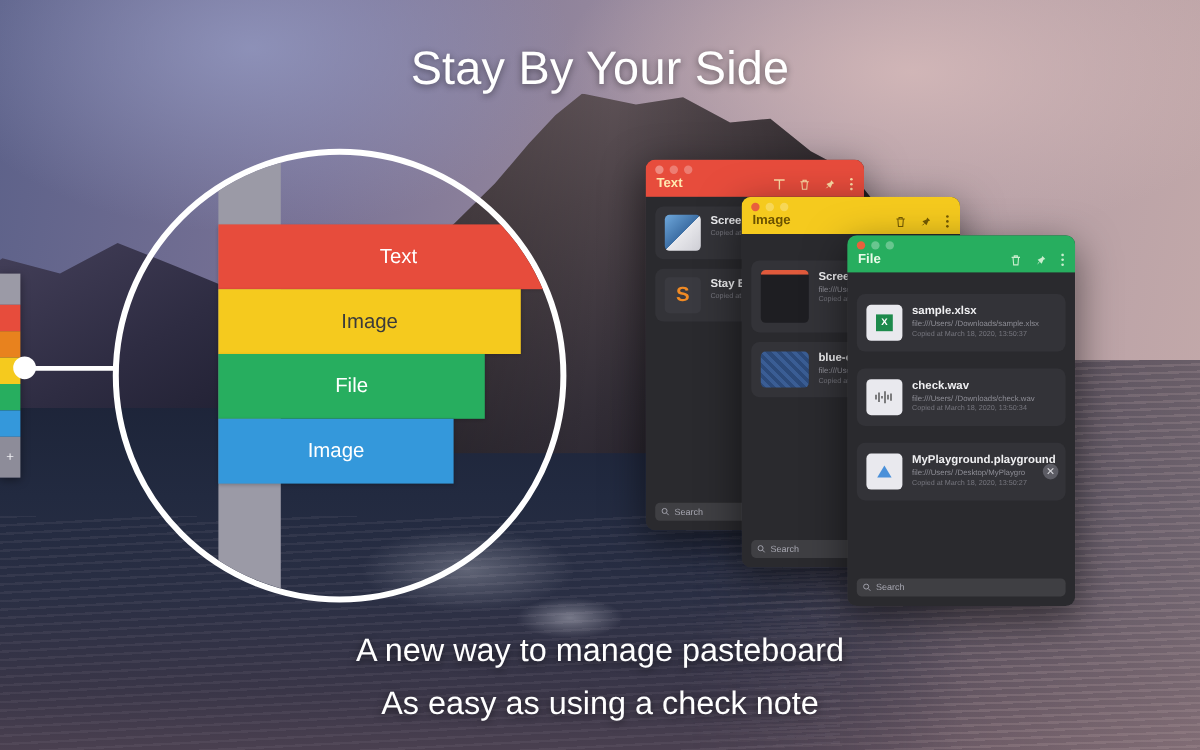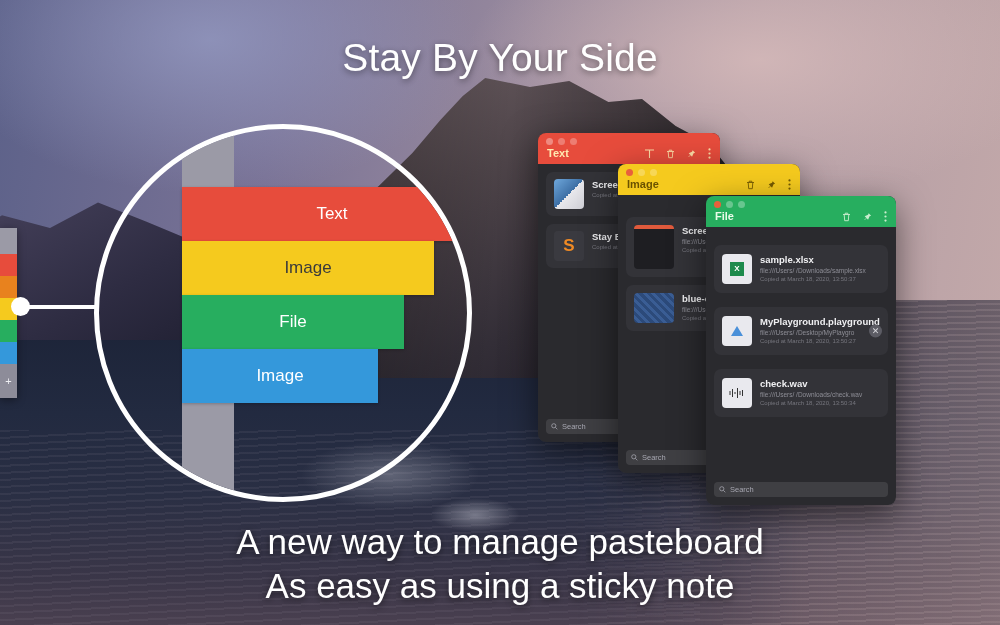--- a/index.html
+++ b/index.html
@@ -69,21 +69,21 @@
     position:absolute; left:0; top:36px; width:1000px;
     text-align:center; color:#fff;
     font-size:39px; font-weight:400; letter-spacing:.2px;
     text-shadow:0 2px 6px rgba(0,0,0,.45);
   }
   #subtitles {
     position:absolute; left:0; top:520px; width:1000px;
     text-align:center; color:#fff;
   }
   #subtitles div {
-    font-size:35px; font-weight:400; line-height:44px;
+    font-size:27px; font-weight:400; line-height:44px;
     text-shadow:0 2px 7px rgba(0,0,0,.6);
   }
 
   
   #edge-strip {
     position:absolute; left:0; top:228px; width:17px; height:170px;
     display:flex; flex-direction:column;
     box-shadow:0 2px 8px rgba(0,0,0,.4);
   }
   #edge-strip .seg { width:100%; }
@@ -377,52 +377,52 @@
           <span style="display:block;width:14px;height:14px;background:#1d8a4c;color:#fff;font-size:8px;line-height:14px;text-align:center;font-weight:700">X</span>
         </div>
         <div class="it-text">
           <div class="it-title">sample.xlsx</div>
           <div class="it-path">file:///Users/        /Downloads/sample.xlsx</div>
           <div class="it-date">Copied at March 18, 2020, 13:50:37</div>
         </div>
       </div>
       <div class="item" style="padding:9px 8px">
         <div class="thumb" style="background:#e9e9ee;display:flex;align-items:center;justify-content:center">
-          <svg width="16" height="14" viewBox="0 0 16 14">
-            <path d="M2 12 L8 2 L14 12 Z" fill="#4a90d9"></path>
-          </svg>
-        </div>
-        <div class="it-text">
-          <div class="it-title">MyPlayground.playground</div>
-          <div class="it-path">file:///Users/        /Desktop/MyPlaygro</div>
-          <div class="it-date">Copied at March 18, 2020, 13:50:27</div>
-        </div>
-        <div class="it-close">✕</div>
-      </div>
-      <div class="item" style="padding:9px 8px">
-        <div class="thumb" style="background:#e9e9ee;display:flex;align-items:center;justify-content:center">
           <svg width="18" height="14" viewBox="0 0 18 14">
             <g stroke="#333" stroke-width="1">
               <path d="M2 5v4M4.5 3v8M7 6v2M9.5 2v10M12 5v4M14.5 4v6"></path>
             </g>
           </svg>
         </div>
         <div class="it-text">
           <div class="it-title">check.wav</div>
           <div class="it-path">file:///Users/        /Downloads/check.wav</div>
           <div class="it-date">Copied at March 18, 2020, 13:50:34</div>
         </div>
+      </div>
+      <div class="item" style="padding:9px 8px">
+        <div class="thumb" style="background:#e9e9ee;display:flex;align-items:center;justify-content:center">
+          <svg width="16" height="14" viewBox="0 0 16 14">
+            <path d="M2 12 L8 2 L14 12 Z" fill="#4a90d9"></path>
+          </svg>
+        </div>
+        <div class="it-text">
+          <div class="it-title">MyPlayground.playground</div>
+          <div class="it-path">file:///Users/        /Desktop/MyPlaygro</div>
+          <div class="it-date">Copied at March 18, 2020, 13:50:27</div>
+        </div>
+        <div class="it-close">✕</div>
       </div>
     </div>
     <div class="searchbar">
       <svg width="7" height="7" viewBox="0 0 8 8">
           <circle cx="3.2" cy="3.2" r="2.4" stroke="#a6a6b0" stroke-width=".9" fill="none"></circle>
           <path d="M5 5 7.2 7.2" stroke="#a6a6b0" stroke-width=".9"></path>
         </svg>
       <span>Search</span>
     </div>
   </div>
 </div>
 
 <div id="subtitles">
   <div>A new way to manage pasteboard</div>
-  <div>As easy as using a sticky note</div>
+  <div>As easy as using a check note</div>
 </div>
 
 </body></html>

